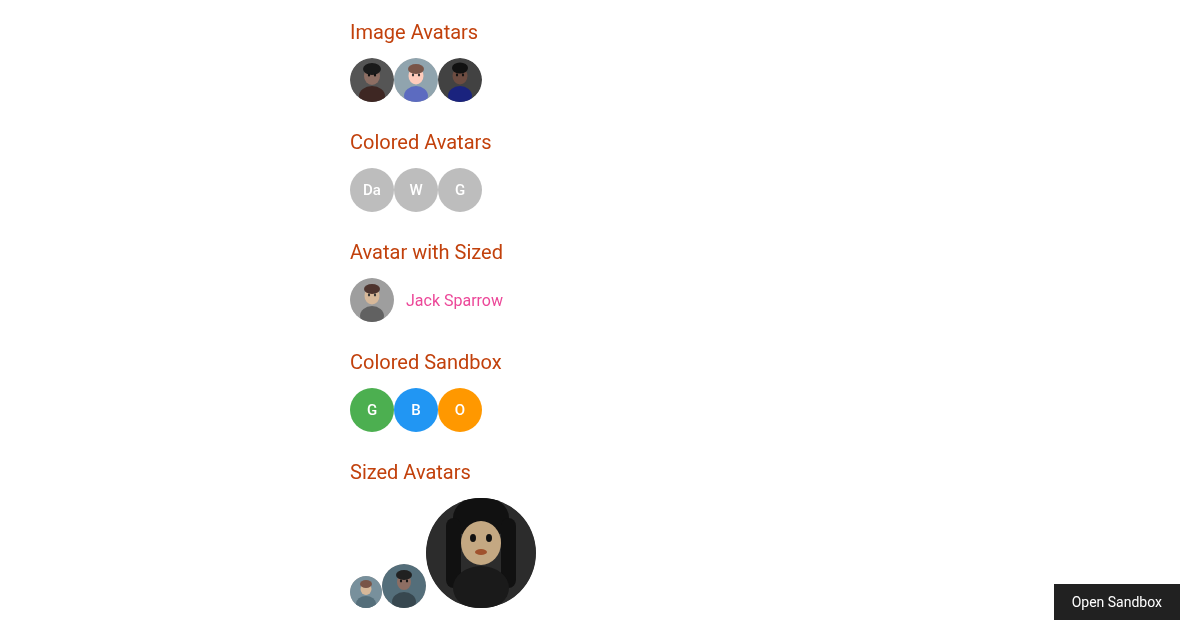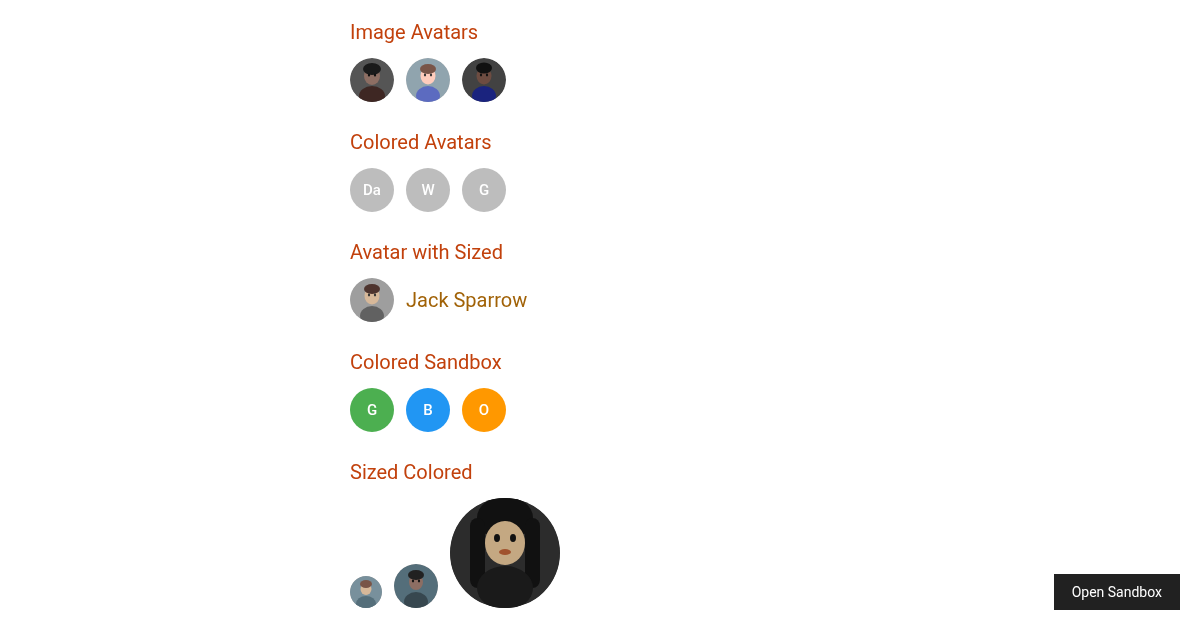--- a/index.html
+++ b/index.html
@@ -21,21 +21,21 @@
     .section-title {
       font-size: 20px;
       font-weight: 400;
       margin-bottom: 14px;
       color: #c2410c;
     }
 
     .avatar-row {
       display: flex;
       align-items: center;
-      gap: 12px;
+      gap: 0;
     }
 
     
     .avatar {
       border-radius: 50%;
       overflow: hidden;
       display: flex;
       align-items: center;
       justify-content: center;
       font-weight: 500;
@@ -70,22 +70,22 @@
     }
 
     
     .avatar-with-text {
       display: flex;
       align-items: center;
       gap: 12px;
     }
 
     .avatar-name {
-      font-size: 20px;
-      color: #a16207;
+      font-size: 16px;
+      color: #ec4899;
     }
 
     
     .avatar-green { background: #4caf50; }
     .avatar-blue { background: #2196f3; }
     .avatar-orange { background: #ff9800; }
 
     
     .avatar-sm {
       width: 32px;
@@ -105,21 +105,21 @@
       width: 110px;
       height: 110px;
       border-radius: 50%;
       overflow: hidden;
       background: #555;
     }
 
     
     .open-sandbox {
       position: fixed;
-      bottom: 20px;
+      bottom: 10px;
       right: 20px;
       background: #212121;
       color: #fff;
       border: none;
       border-radius: 0;
       padding: 10px 18px;
       font-size: 14px;
       cursor: pointer;
       font-family: inherit;
     }
@@ -201,21 +201,21 @@
   <div class="section">
     <div class="section-title">Colored Sandbox</div>
     <div class="avatar-row">
       <div class="avatar avatar-letter avatar-green" style="width:44px;height:44px;">G</div>
       <div class="avatar avatar-letter avatar-blue" style="width:44px;height:44px;">B</div>
       <div class="avatar avatar-letter avatar-orange" style="width:44px;height:44px;">O</div>
     </div>
   </div>
 
   <div class="section">
-    <div class="section-title">Sized Colored</div>
+    <div class="section-title">Sized Avatars</div>
     <div class="avatar-row" style="align-items: flex-end;">
 
       <div class="avatar-sm">
         <svg viewBox="0 0 32 32" xmlns="http://www.w3.org/2000/svg" width="32" height="32">
           <circle cx="16" cy="16" r="16" fill="#78909c"></circle>
           <ellipse cx="16" cy="13" rx="5.5" ry="6" fill="#d7b899"></ellipse>
           <ellipse cx="16" cy="8" rx="6" ry="4" fill="#795548"></ellipse>
           <ellipse cx="16" cy="28" rx="10" ry="8" fill="#546e7a"></ellipse>
         </svg>
       </div>

